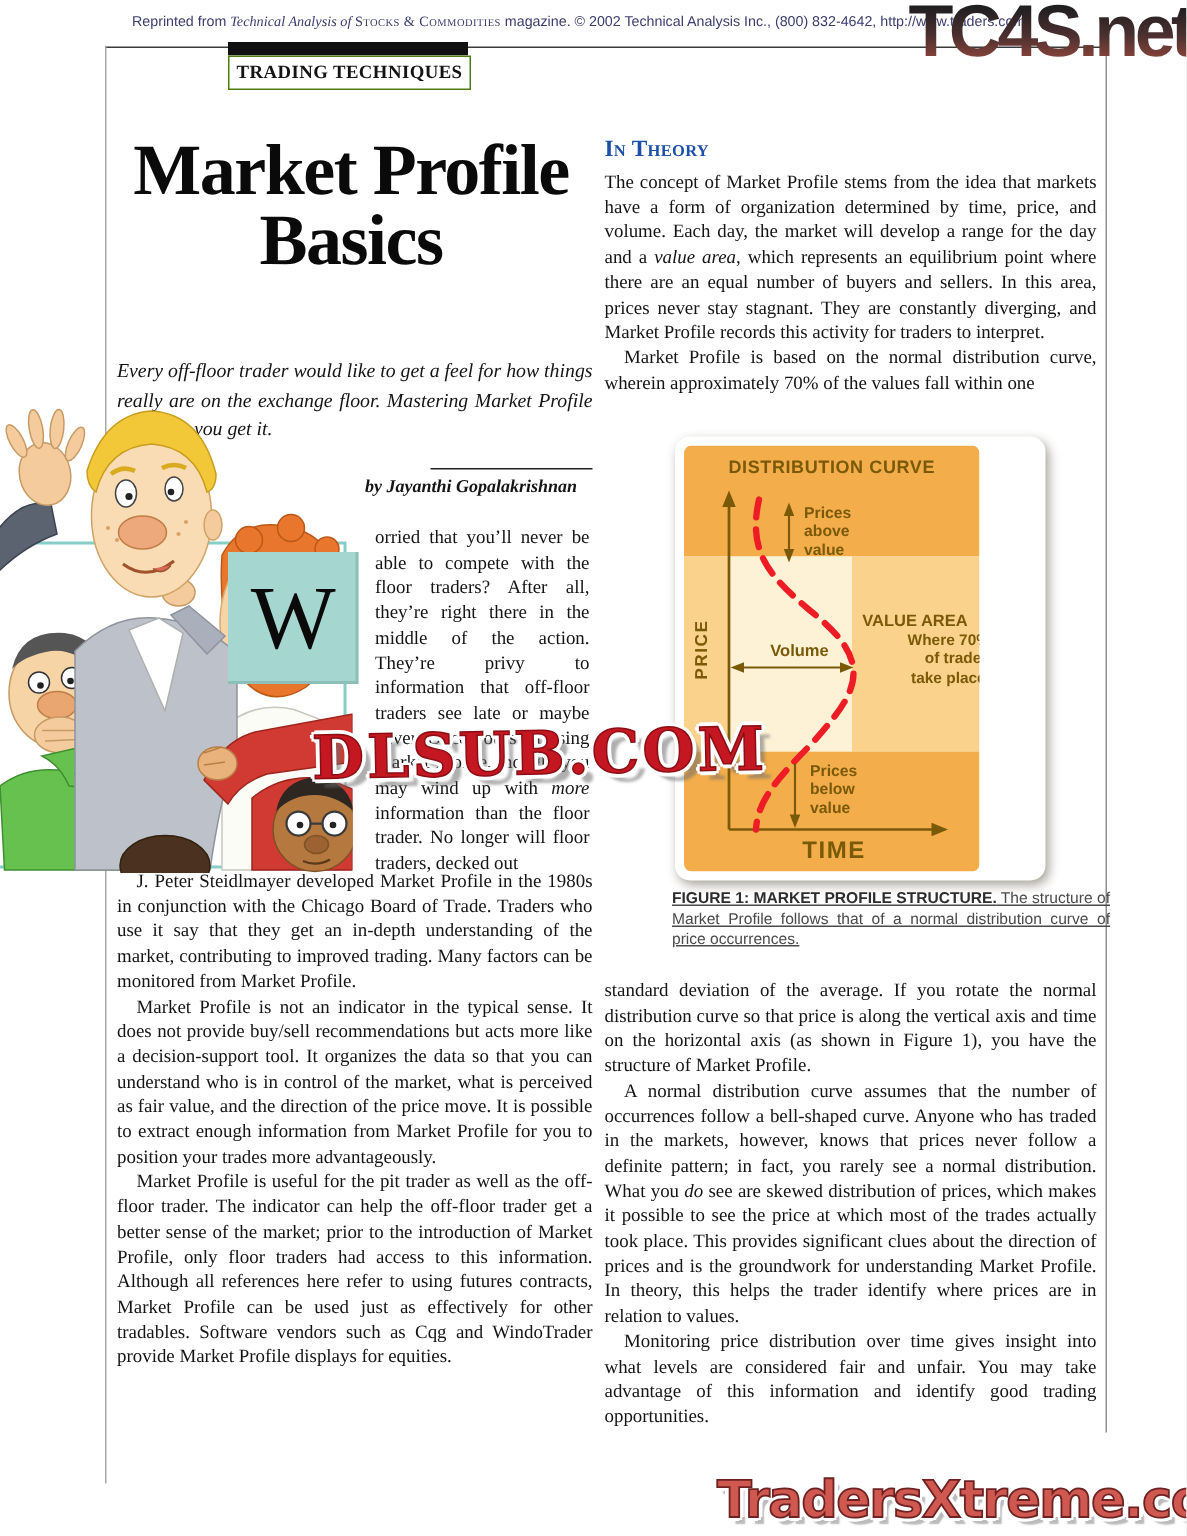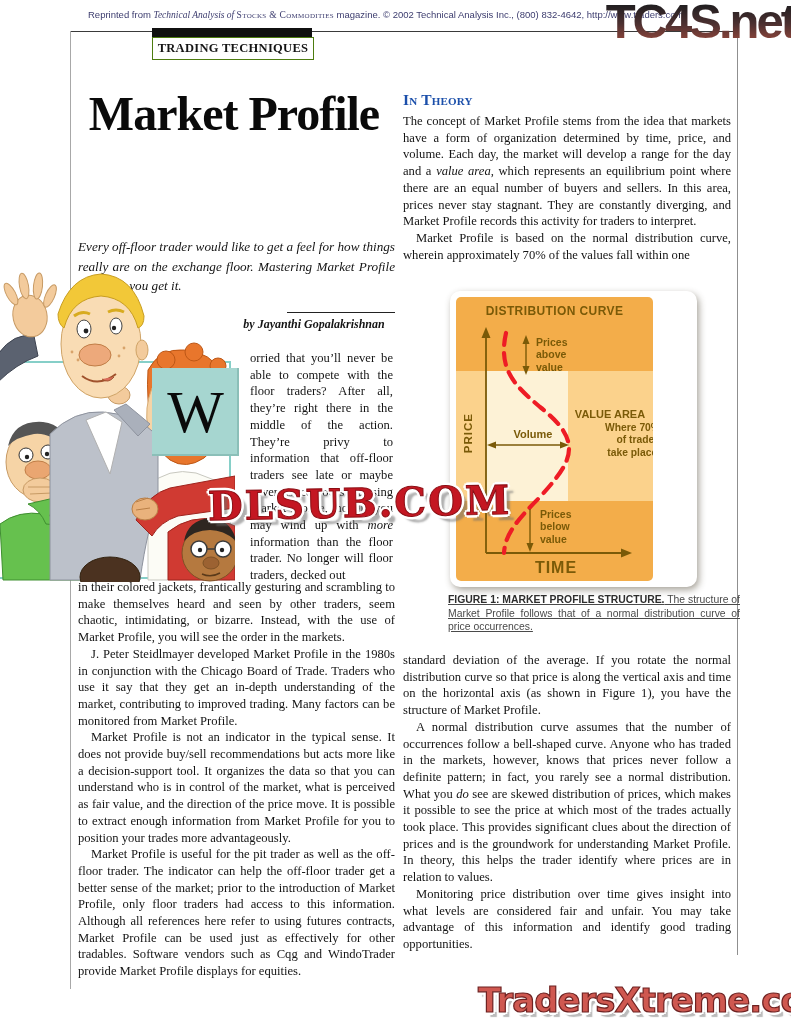--- a/index.html
+++ b/index.html
@@ -104,20 +104,21 @@
   <div class="abs hline-top"></div>
   <div class="abs vline-left"></div>
   <div class="abs vline-right"></div>
   <div class="abs section-bar"></div>
   <div class="abs section-box">
     <span>TRADING TECHNIQUES</span>
   </div>
 
   <div class="abs title">
     <div>Market Profile</div>
+    <div>Basics</div>
   </div>
   <div class="abs standfirst">Every off-floor trader would like to get a feel for how things really are on the exchange floor. Mastering Market Profile may help you get it.</div>
   <div class="abs byline-rule"></div>
   <div class="abs byline">by Jayanthi Gopalakrishnan</div>
 
   <svg class="abs cartoon" viewBox="0 0 237 320" width="237" height="320">
     <rect x="-8" y="100" width="240" height="216" fill="#ffffff" stroke="#86cfc8" stroke-width="2"></rect>
 
     <g>
       <path d="M0,92 Q16,70 36,74 L40,94 Q18,102 0,120 Z" fill="#5b6270" stroke="#3d4350" stroke-width="1"></path>
@@ -198,21 +199,20 @@
     </g>
     <ellipse cx="112" cy="315" rx="30" ry="20" fill="#4b3220" stroke="#32220f"></ellipse>
   </svg>
 
   <div class="abs dropcap">
     <span>W</span>
   </div>
   <div class="abs body-text narrow-open"><span>orried that you’ll never be able to compete with the floor traders? After all, they’re right there in the middle of the action. They’re privy to information that off-floor traders see late or maybe never. Once you start using Market Profile, though, you may wind up with </span><i>more</i><span> information than the floor trader. No longer will floor traders, decked out</span></div>
 
   <div class="abs body-text left-body">
-      <p><span>in their colored jackets, frantically gesturing and scrambling to make themselves heard and seen by other traders, seem chaotic, intimidating, or bizarre. Instead, with the use of Market Profile, you will see the order in the markets.</span></p>
       <p class="ind"><span>J. Peter Steidlmayer developed Market Profile in the 1980s in conjunction with the Chicago Board of Trade. Traders who use it say that they get an in-depth understanding of the market, contributing to improved trading. Many factors can be monitored from Market Profile.</span></p>
       <p class="ind"><span>Market Profile is not an indicator in the typical sense. It does not provide buy/sell recommendations but acts more like a decision-support tool. It organizes the data so that you can understand who is in control of the market, what is perceived as fair value, and the direction of the price move. It is possible to extract enough information from Market Profile for you to position your trades more advantageously.</span></p>
       <p class="ind"><span>Market Profile is useful for the pit trader as well as the off-floor trader. The indicator can help the off-floor trader get a better sense of the market; prior to the introduction of Market Profile, only floor traders had access to this information. Although all references here refer to using futures contracts, Market Profile can be used just as effectively for other tradables. Software vendors such as Cqg and WindoTrader provide Market Profile displays for equities.</span></p>
     </div>
 
   <div class="abs rc-heading">In Theory</div>
   <div class="abs body-text rc-top">
       <p><span>The concept of Market Profile stems from the idea that markets have a form of organization determined by time, price, and volume. Each day, the market will develop a range for the day and a </span><i>value area</i><span>, which represents an equilibrium point where there are an equal number of buyers and sellers. In this area, prices never stay stagnant. They are constantly diverging, and Market Profile records this activity for traders to interpret.</span></p>
       <p class="ind"><span>Market Profile is based on the normal distribution curve, wherein approximately 70% of the values fall within one</span></p>
     </div>

